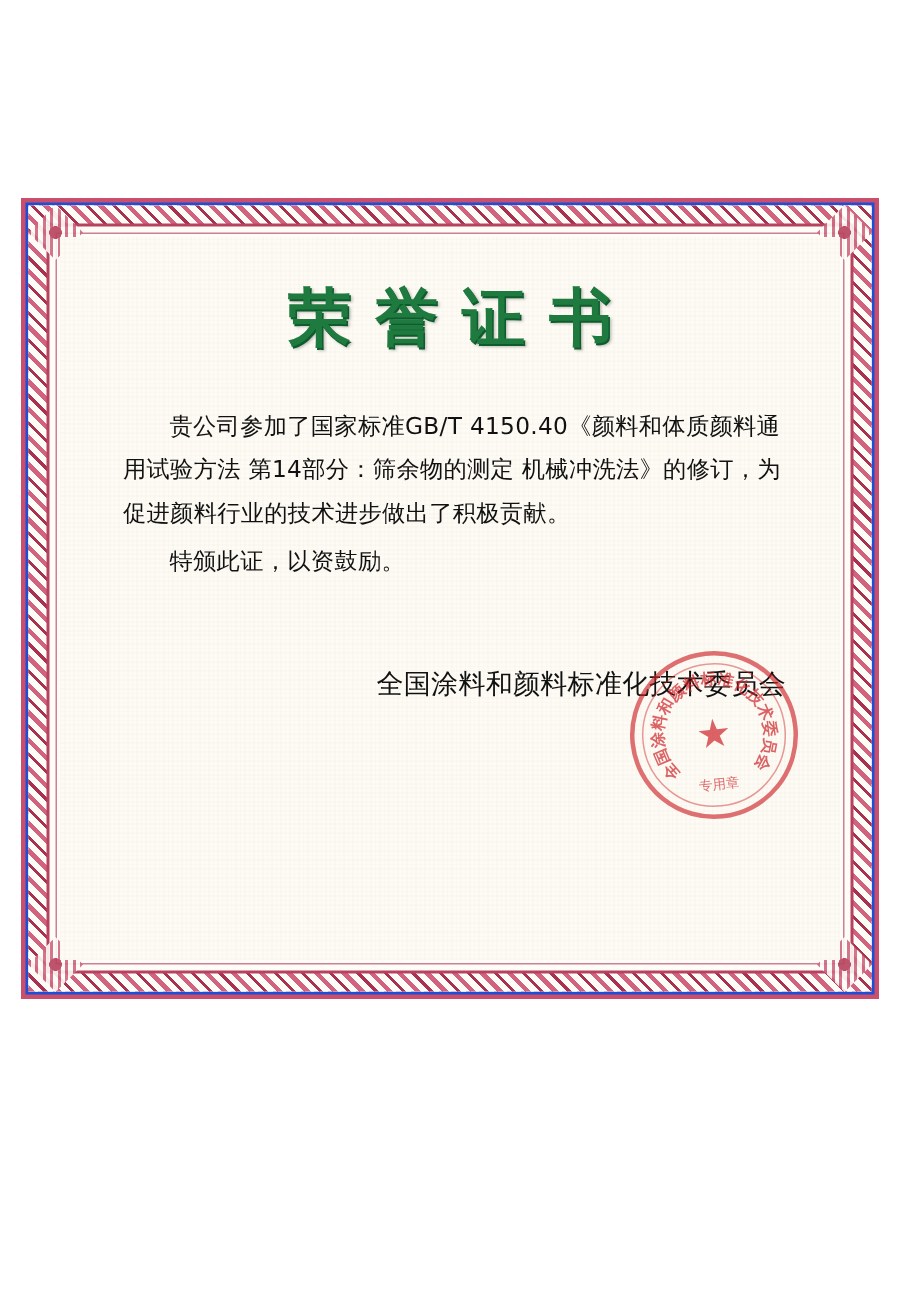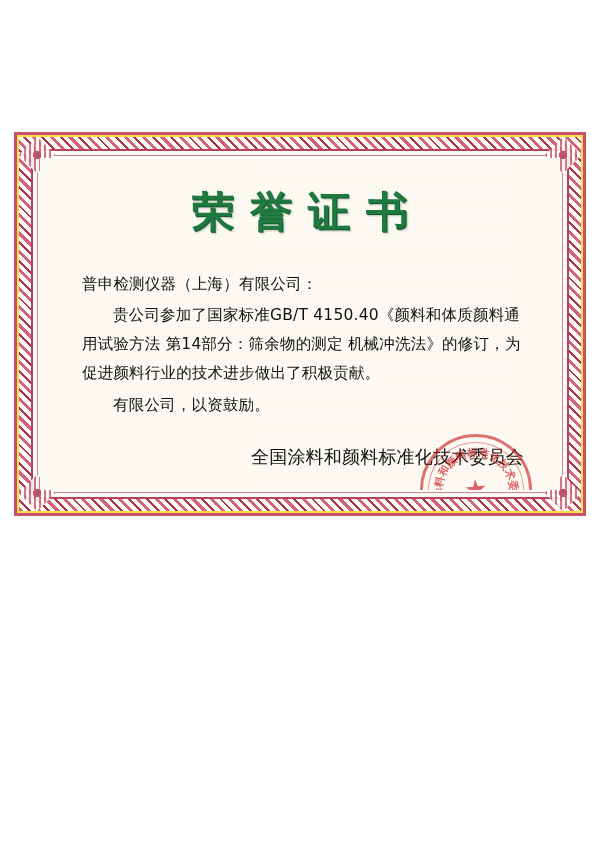--- a/index.html
+++ b/index.html
@@ -14,22 +14,22 @@
     font-family: "Liberation Serif", serif;
     overflow: hidden;
   }
 
   
   .certificate {
     position: absolute;
     left: 14px;
     top: 132px;
     width: 572px;
-    height: 384px;
-    background: #fde047;
+    height: 534px;
+    background: #1d4ed8;
     box-sizing: border-box;
   }
 
   
   .border-outer {
     position: absolute;
     inset: 0;
     border: 3px solid #c94f6d;
     box-sizing: border-box;
   }
@@ -243,23 +243,22 @@
   <div class="corner tl"></div>
   <div class="corner tr"></div>
   <div class="corner bl"></div>
   <div class="corner br"></div>
 
   <div class="paper">
 
     <div class="title">荣誉证书</div>
 
     <div class="body-text">
-      <p class="addressee">普申检测仪器（上海）有限公司：</p>
       <p class="para">贵公司参加了国家标准GB/T 4150.40《颜料和体质颜料通用试验方法 第14部分：筛余物的测定 机械冲洗法》的修订，为促进颜料行业的技术进步做出了积极贡献。</p>
-      <p class="para-2">有限公司，以资鼓励。</p>
+      <p class="para-2">特颁此证，以资鼓励。</p>
     </div>
 
     <div class="signature">
       <div>全国涂料和颜料标准化技术委员会</div>
     </div>
 
     <div class="seal">
       <div class="seal-inner"></div>
       <div class="seal-text" id="seal-arc">
           <span style="transform: rotate(-125deg) translate(-5px, -44px);">全</span>

